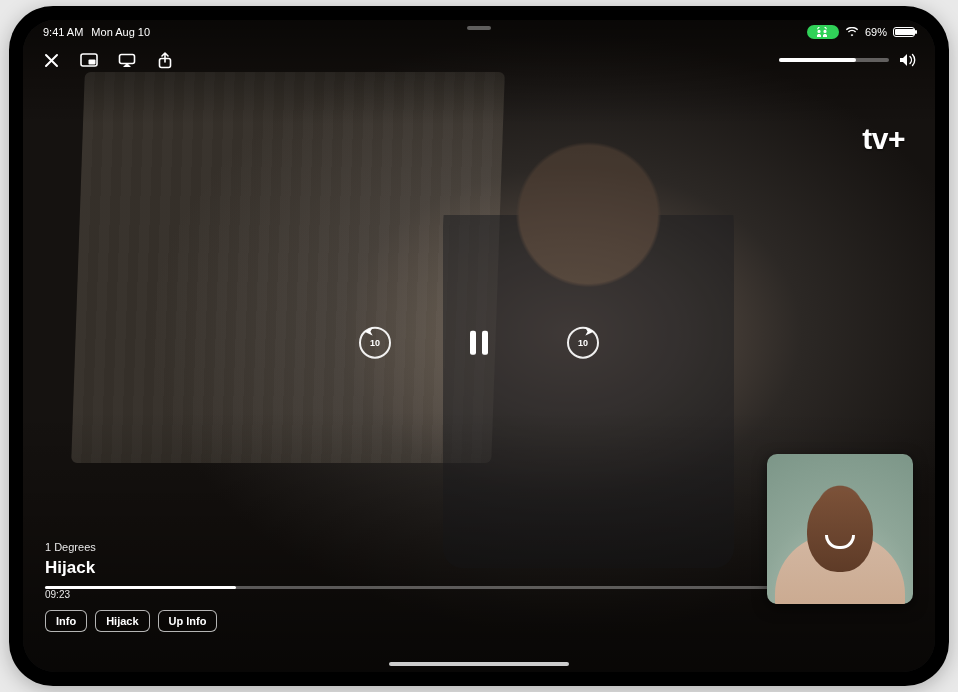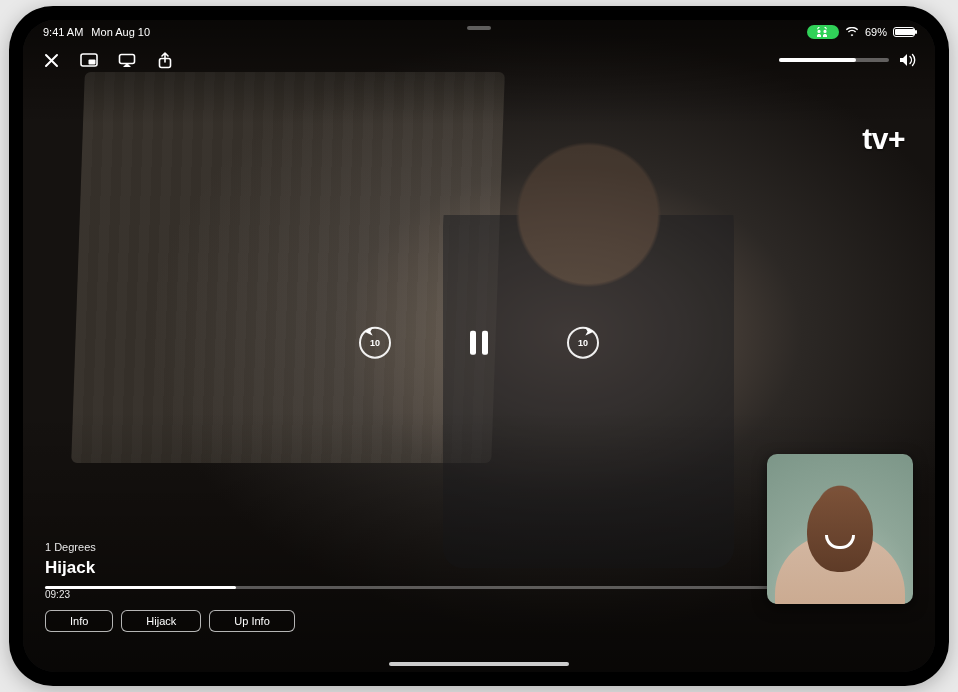--- a/index.html
+++ b/index.html
@@ -210,23 +210,23 @@
     opacity:0.9;
   }
   .chips {
     margin-top:10px;
     display:flex;
     gap:8px;
   }
   .chip {
     border:1px solid rgba(255,255,255,0.7);
     border-radius:6px;
-    padding:4px 24px;
+    padding:4px 10px;
     font-size:11px;
-    font-weight:400;
+    font-weight:700;
     color:#fff;
     background:rgba(0,0,0,0.15);
     cursor:pointer;
   }
 
   
   .pip {
     position:absolute;
     right:22px;
     bottom:68px;

